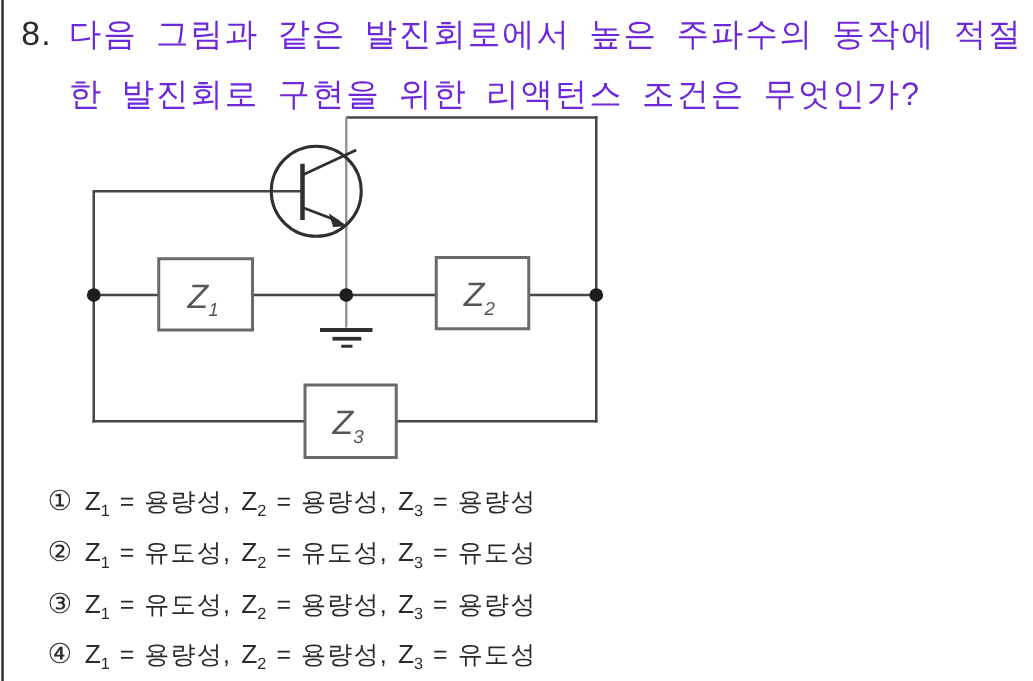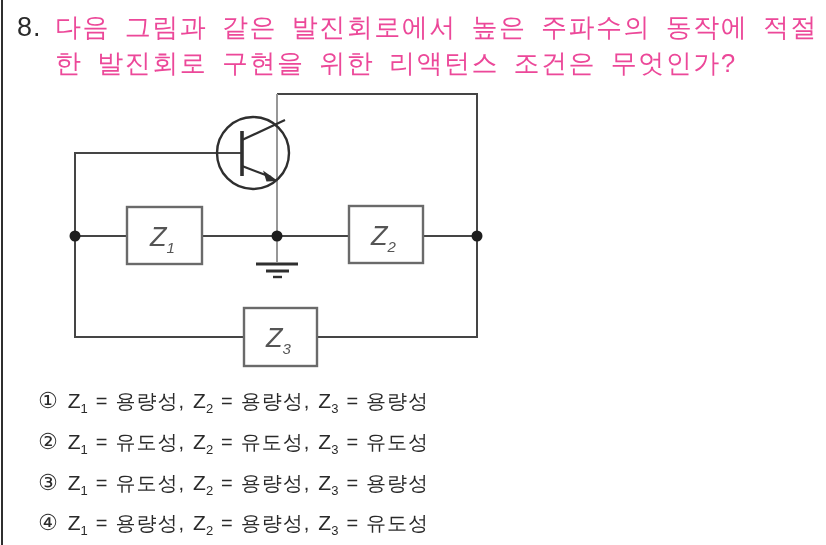--- a/index.html
+++ b/index.html
@@ -13,24 +13,24 @@
     position:absolute;left:1px;top:0;width:2px;height:545px;
     background:#2f2f2f;
   }
   .qnum{
     position:absolute;left:17px;top:12px;
     font-size:27px;letter-spacing:1px;color:#2a2a2a;
   }
   .qline{
     position:absolute;left:55px;white-space:nowrap;
     font-size:26px;line-height:30px;
-    letter-spacing:1.5px;word-spacing:6px;color:#ec4899;text-align:right;
+    letter-spacing:1.5px;word-spacing:6px;color:#6d28d9;text-align:right;
   }
   .qline1{top:12px;}
-  .qline2{top:48px;}
+  .qline2{top:60px;}
   svg.circuit{position:absolute;left:0;top:0;}
   .zbox{fill:#ffffff;stroke-width:2.4px;}
   .zlabel{
     font-family:"Liberation Sans","DejaVu Sans",sans-serif;
     font-size:27px;fill:#555555;font-style:italic;
   }
   .zsub{font-size:15px;}
   .options{position:absolute;left:0;top:0;width:826px;}
   .opt{
     position:absolute;left:38px;display:flex;align-items:baseline;

